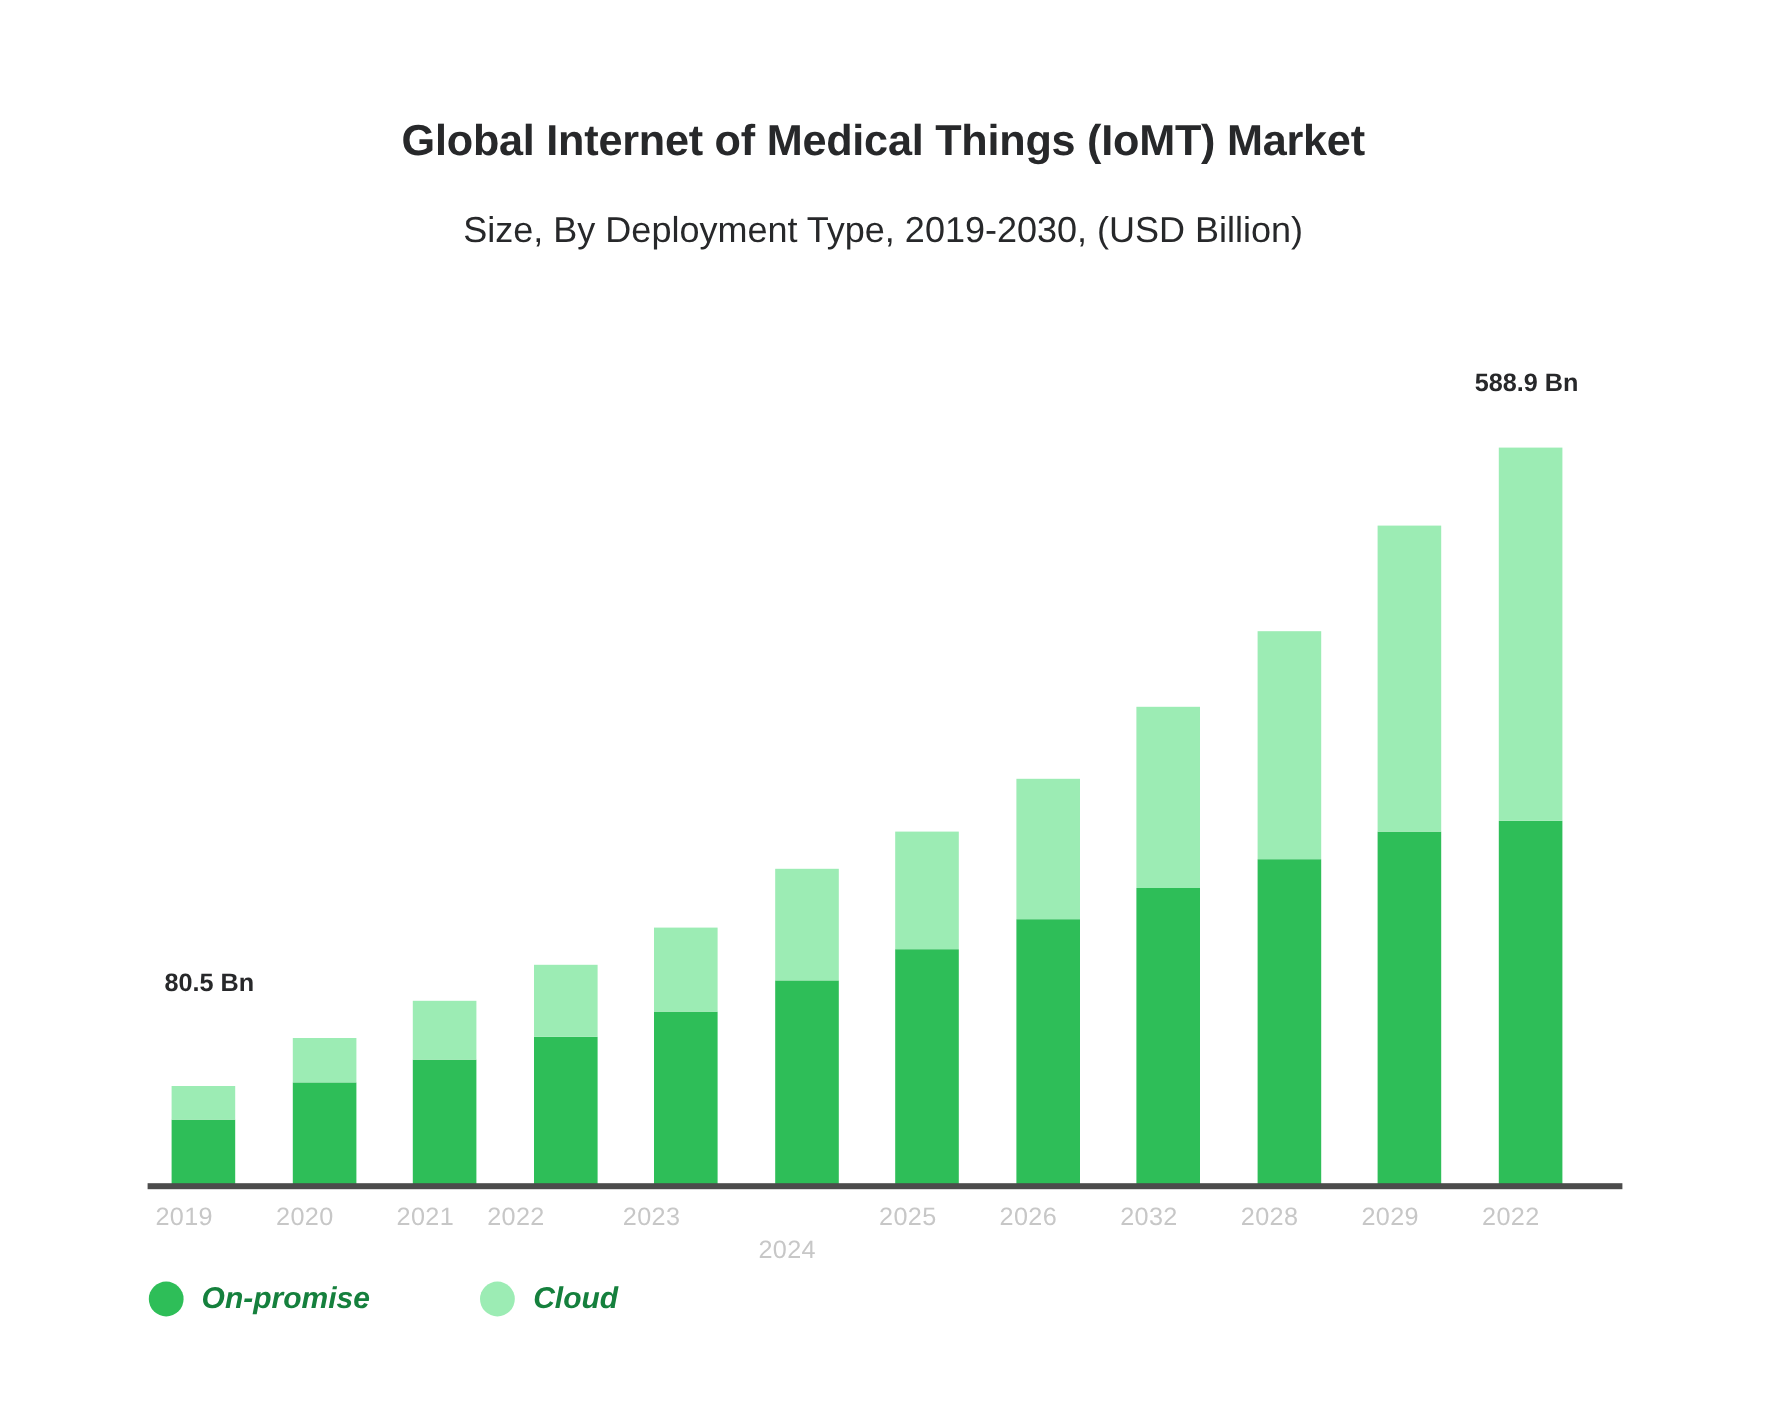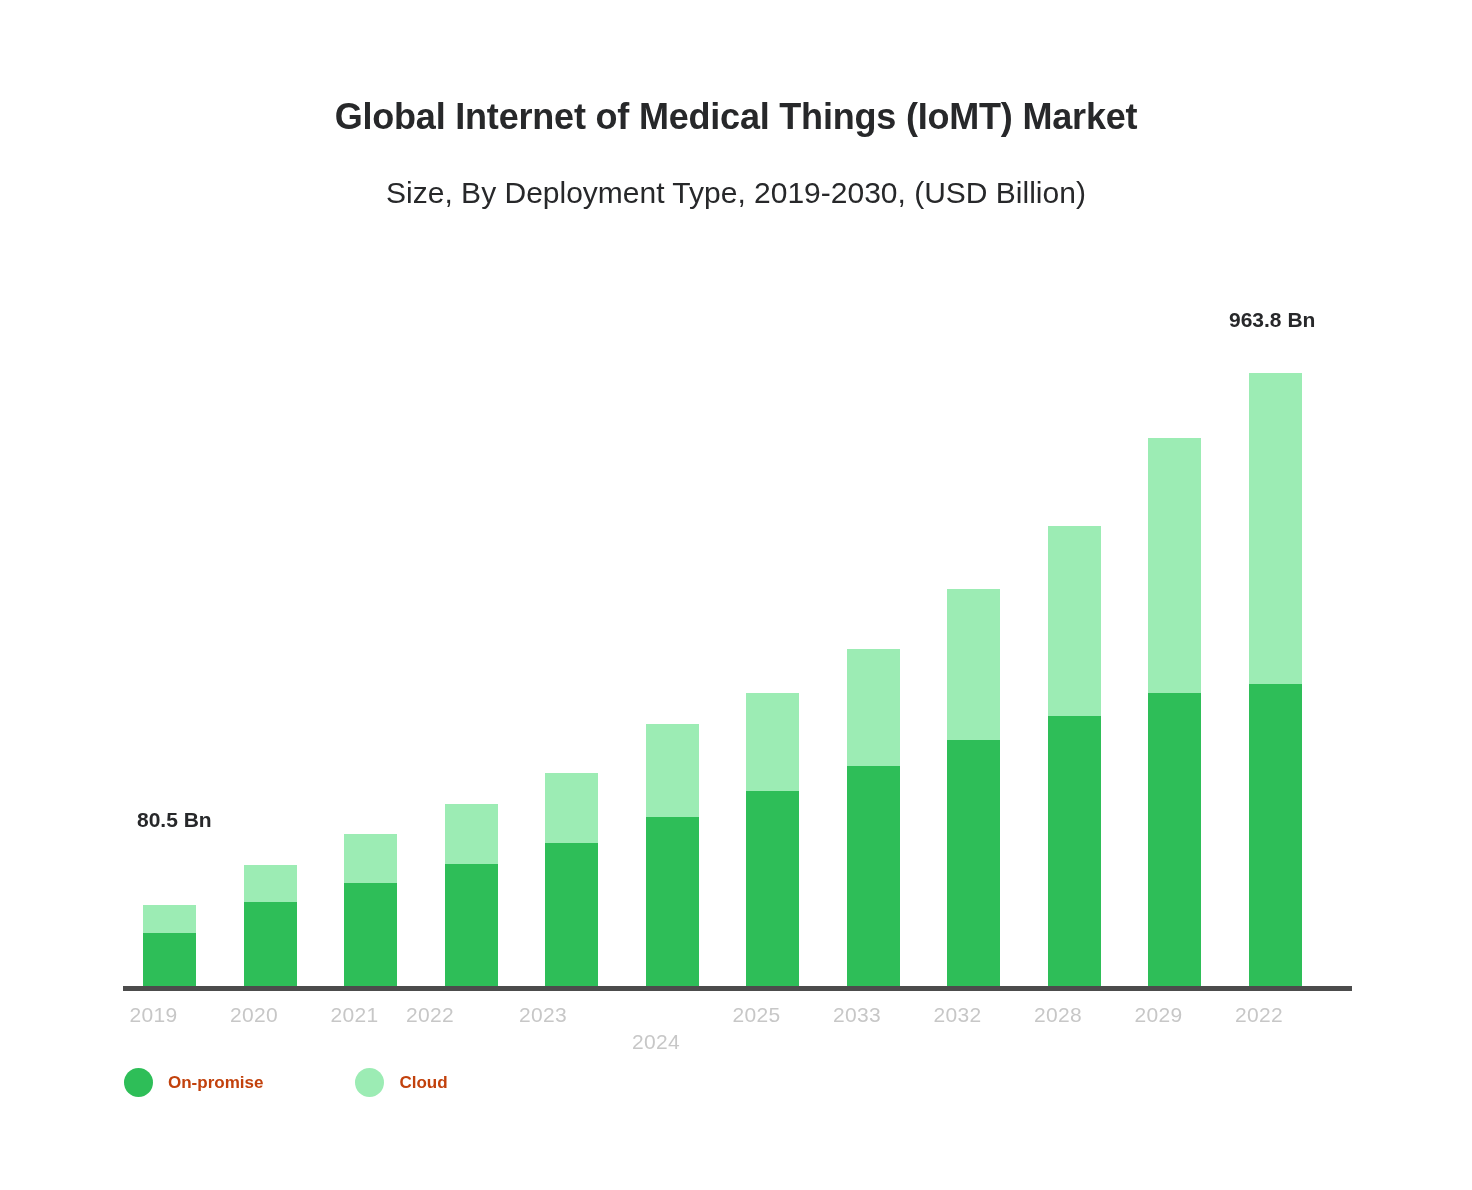--- a/index.html
+++ b/index.html
@@ -104,24 +104,25 @@
     align-items: center;
     gap: 15px;
   }
   .legend-dot {
     width: 29px;
     height: 29px;
     border-radius: 50%;
     flex: none;
   }
   .legend-label {
-    font-size: 17px;
+    font-size: 25px;
     font-weight: bold;
-    color: #c2410c;
+    color: #15803d;
     white-space: nowrap;
+    font-style: italic;
   }
 </style>
 </head>
 <body>
 
 <div id="figure">
 
   <div id="chart-title">Global Internet of Medical Things (IoMT) Market</div>
 
   <div id="chart-subtitle">Size, By Deployment Type, 2019-2030, (USD Billion)</div>
@@ -182,30 +183,30 @@
     <div id="axis-line"></div>
 
     <div id="ticks">
         <div class="tick-label" style="left: 129.5px;">2019</div>
         <div class="tick-label" style="left: 230px;">2020</div>
         <div class="tick-label" style="left: 330.5px;">2021</div>
         <div class="tick-label" style="left: 406px;">2022</div>
         <div class="tick-label" style="left: 519px;">2023</div>
         <div class="tick-label" style="left: 632px; margin-top: 27px;">2024</div>
         <div class="tick-label" style="left: 732.5px;">2025</div>
-        <div class="tick-label" style="left: 833px;">2033</div>
+        <div class="tick-label" style="left: 833px;">2026</div>
         <div class="tick-label" style="left: 933.5px;">2032</div>
         <div class="tick-label" style="left: 1034px;">2028</div>
         <div class="tick-label" style="left: 1134.5px;">2029</div>
         <div class="tick-label" style="left: 1235px;">2022</div>
       </div>
 
     <div class="value-label" id="label-first">80.5 Bn</div>
 
-    <div class="value-label" id="label-last">963.8 Bn</div>
+    <div class="value-label" id="label-last">588.9 Bn</div>
   </div>
 
   <div id="legend">
       <div class="legend-item">
         <span class="legend-dot" style="background: rgb(46, 190, 88);"></span>
         <span class="legend-label">On-promise</span>
       </div>
       <div class="legend-item">
         <span class="legend-dot" style="background: rgb(156, 236, 180);"></span>
         <span class="legend-label">Cloud</span>

